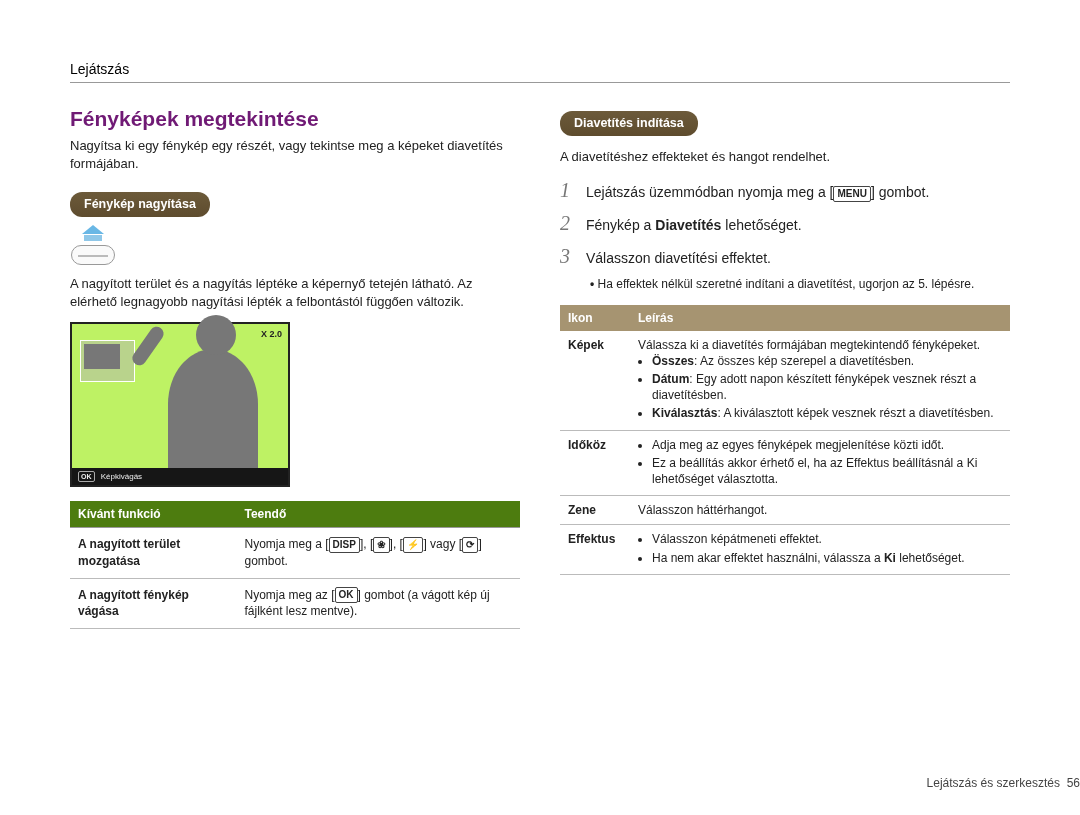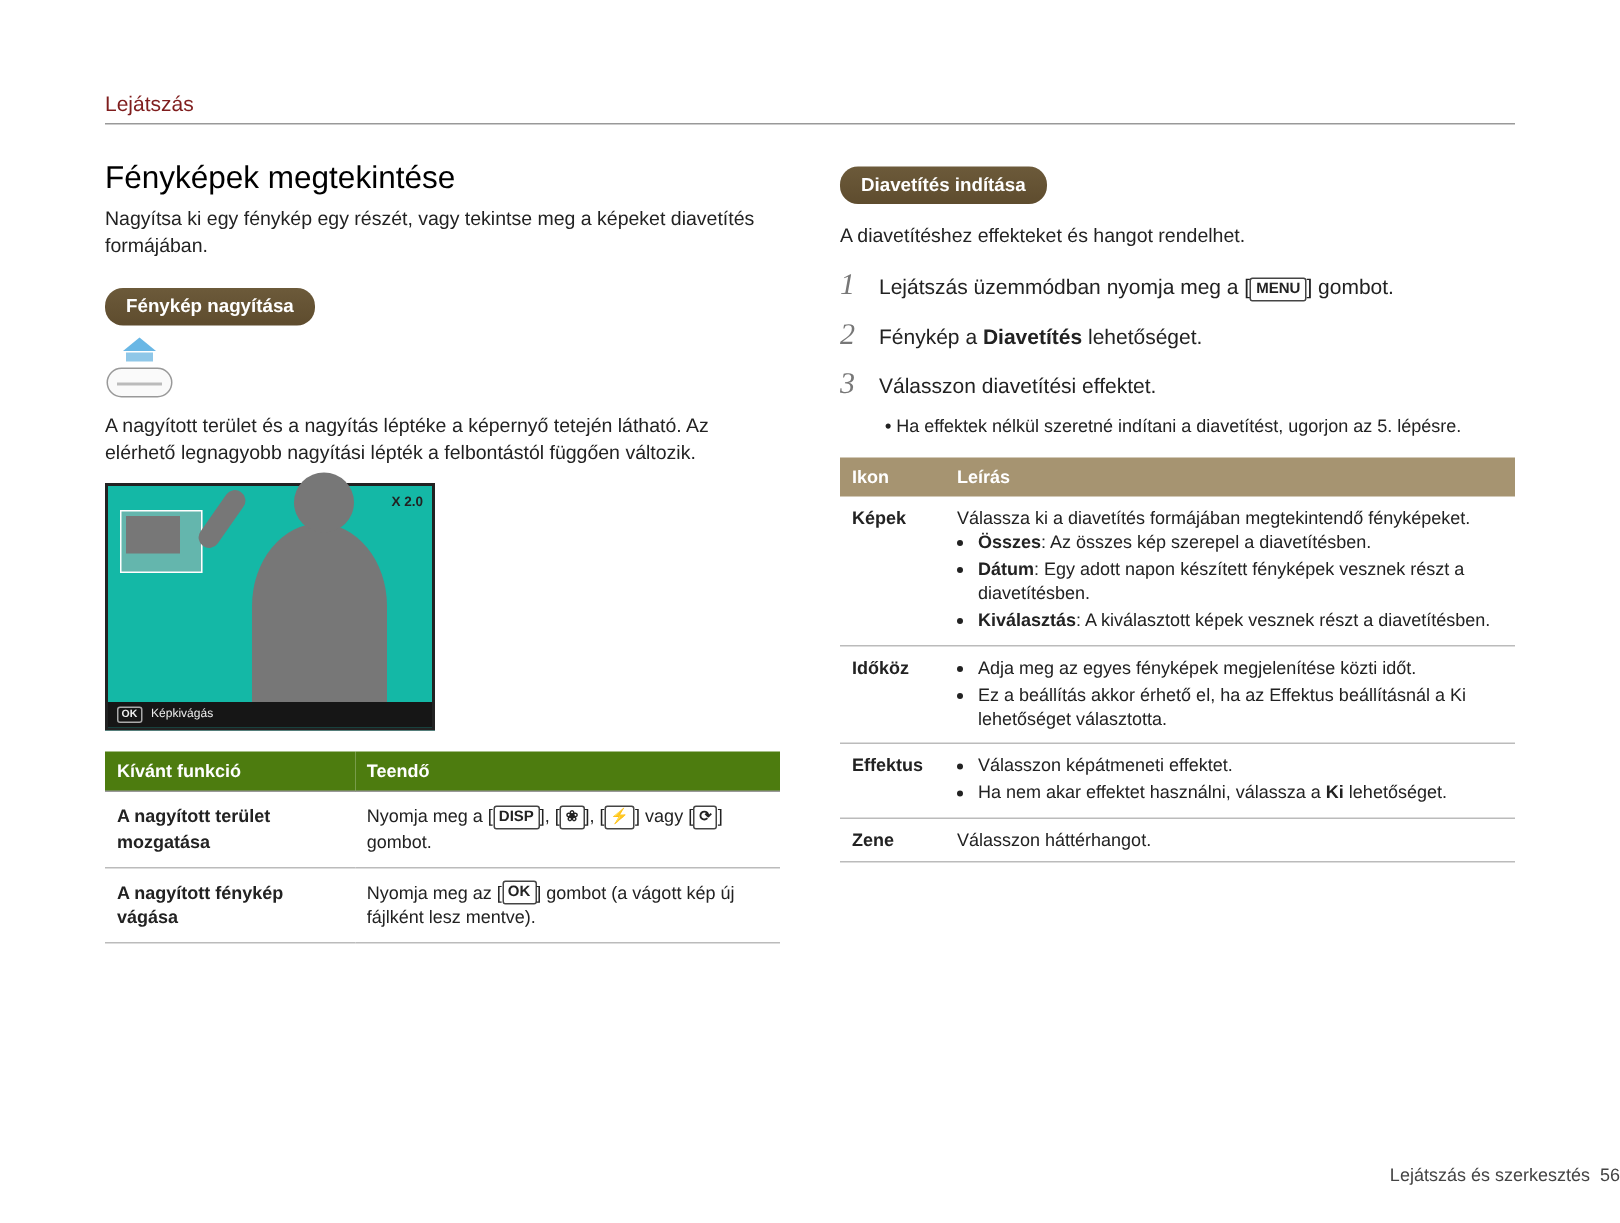--- a/index.html
+++ b/index.html
@@ -14,31 +14,31 @@
     padding: 60px 70px 30px 70px;
     font-size: 13px;
     line-height: 1.35;
   }
   .header-rule {
     border-bottom: 1px solid #999;
     padding-bottom: 3px;
     margin-bottom: 22px;
   }
   .header-text {
-    color: #7f1d1d;
+    color: #000000;
     font-size: 14px;
   }
   .columns {
     display: flex;
     gap: 40px;
   }
   .col { flex: 1; }
   h1.title {
-    color: #000000;
-    font-weight: normal;
+    color: #701a75;
+    font-weight: bold;
     font-size: 21px;
     margin: 0 0 4px 0;
   }
   .intro {
     margin: 0 0 14px 0;
   }
   .pill {
     display: inline-block;
     background: #6b5636;
     background: linear-gradient(#6c5a3a,#5e4c2e);
@@ -80,21 +80,21 @@
     background: #fafafa;
   }
   .zoom-bar::before {
     content:""; position:absolute; left:6px; right:6px; top:9px; height:2px; background:#bbb;
   }
   .zoom-text { font-size: 12.5px; }
   .para { margin: 0 0 12px 0; }
   .screen {
     width: 220px; height: 165px;
     border: 2px solid #222;
-    background: #14b8a6;
+    background: #bef264;
     position: relative;
     margin-bottom: 14px;
   }
   .screen .zoominfo {
     position:absolute; top:4px; left:6px; right:6px;
     display:flex; justify-content:space-between;
     font-size: 9px; font-weight:bold; color:#222;
   }
   .nav-box {
     position:absolute; top:16px; left:8px;
@@ -304,32 +304,32 @@
         <tr>
           <td class="ic">Időköz</td>
           <td>
             <ul class="inner">
               <li><span>Adja meg az egyes fényképek megjelenítése közti időt.</span></li>
               <li><span>Ez a beállítás akkor érhető el, ha az Effektus beállításnál a Ki lehetőséget választotta.</span></li>
             </ul>
           </td>
         </tr>
         <tr>
+          <td class="ic">Zene</td>
+          <td>Válasszon háttérhangot.</td>
+        </tr>
+        <tr>
           <td class="ic">Effektus</td>
           <td>
             <ul class="inner">
               <li><span>Válasszon képátmeneti effektet.</span></li>
               <li><span>Ha nem akar effektet használni, válassza a </span><b>Ki</b><span> lehetőséget.</span></li>
             </ul>
           </td>
         </tr>
-        <tr>
-          <td class="ic">Zene</td>
-          <td>Válasszon háttérhangot.</td>
-        </tr>
       </tbody>
     </table>
   </div>
 </div>
 
 <div class="footer">
   <span>Lejátszás és szerkesztés</span>&nbsp;&nbsp;<span>56</span>
 </div>
 
 </body></html>

